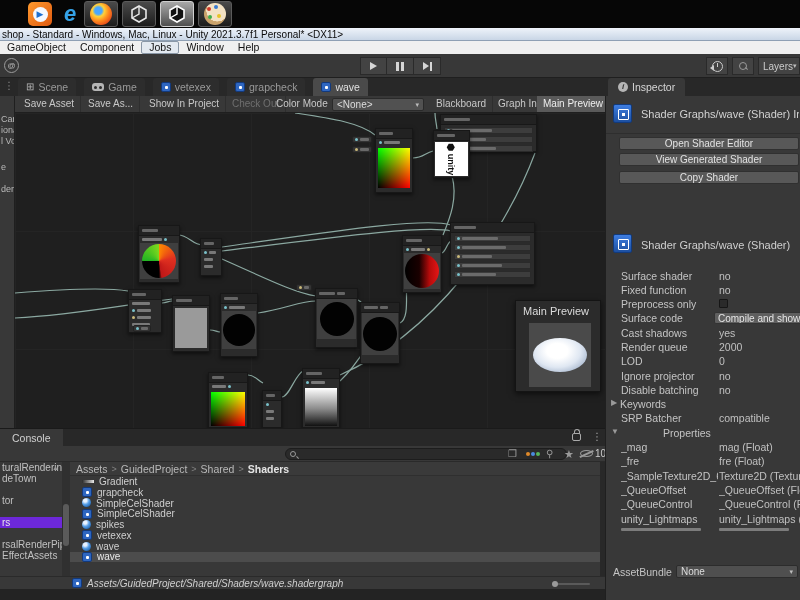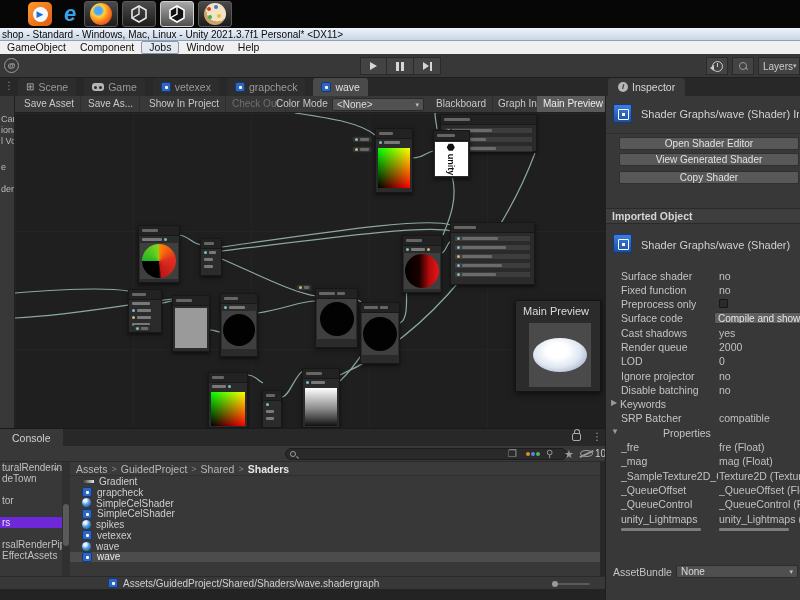--- a/index.html
+++ b/index.html
@@ -130,21 +130,21 @@
   .vscroll i { position:absolute; left:1px; width:6px; border-radius:3px; background:#5a5a5a; }
 
   .plist { position:absolute; left:70px; top:462px; width:530px; height:114px; background:#383838; overflow:hidden; }
   .crumbbar { height:14px; background:#3a3a3a; border-bottom:1px solid #2f2f2f; display:flex; align-items:center; padding-left:6px; gap:4px; font-size:10.5px; color:#b8b8b8; }
   .crumbbar .sep { color:#848484; font-size:9px; }
   .crumbbar .last { color:#e4e4e4; font-weight:bold; }
   .frow { height:10.8px; display:flex; align-items:center; gap:5px; padding-left:12px; font-size:10px; color:#cfcfcf; }
   .frow.sel { background:#4c4c4c; color:#e9e9e9; }
   .sphere { width:9px; height:9px; border-radius:50%; background:radial-gradient(circle at 35% 28%, #e8f2ff 0 18%, #58a0e8 45%, #1a5ea8 85%); flex:0 0 auto; }
   .gradbar { width:12px; height:3px; background:linear-gradient(90deg,#2a2a2a,#e8e8e8); flex:0 0 auto; }
-  .statusbar { position:absolute; left:0; top:576px; width:605px; height:13px; background:#383838; border-top:1px solid #2a2a2a; display:flex; align-items:center; gap:5px; padding-left:108px; font-size:10px; color:#cfcfcf; }
+  .statusbar { position:absolute; left:0; top:576px; width:605px; height:13px; background:#383838; border-top:1px solid #2a2a2a; display:flex; align-items:center; gap:5px; padding-left:72px; font-size:10px; color:#cfcfcf;font-style:italic; }
   .zslider { position:absolute; left:552px; top:6px; width:38px; height:2px; background:#5a5a5a; border-radius:1px; }
   .zslider i { position:absolute; left:0; top:-2px; width:6px; height:6px; border-radius:50%; background:#9a9a9a; }
   .bottomstrip { position:absolute; left:0; top:589px; width:605px; height:11px; background:#232323; }
 
   
   .inspector { position:absolute; left:605px; top:96px; width:195px; height:504px; background:#383838; border-left:1px solid #1f1f1f; font-size:10.5px; color:#c4c4c4; }
   .ihead { position:absolute; left:0; top:0; width:195px; height:38px; border-bottom:1px solid #2e2e2e; }
   .sg-big { position:absolute; width:19px; height:19px; background:linear-gradient(#3e7de0,#1c4fa0); border:1px solid #123a7c; border-radius:2px; }
   .sg-big::before { content:""; position:absolute; left:4px; top:4px; width:9px; height:9px; border:1.5px solid #fff; border-radius:1px; }
   .sg-big::after { content:""; position:absolute; left:7.5px; top:7.5px; width:3px; height:3px; background:#fff; }
@@ -669,21 +669,20 @@
   <div class="bottomstrip"></div>
 
   <div class="inspector">
     <div class="ihead">
       <span class="sg-big"></span>
       <span class="t">Shader Graphs/wave (Shader) Impor</span>
     </div>
     <div class="ibtn" style="top:41px">Open Shader Editor</div>
     <div class="ibtn" style="top:57px">View Generated Shader</div>
     <div class="ibtn" style="top:75px">Copy Shader</div>
-    <div class="isection" style="top:112px">Imported Object</div>
     <div class="objhead">
       <span class="sg-big"></span>
       <span class="t">Shader Graphs/wave (Shader)</span>
     </div>
     <div class="irows" id="inspector-rows">
         <div class="irow">
           <span class="lab">Surface shader</span>
           <span class="val">no</span>
         </div>
         <div class="irow">
@@ -724,26 +723,26 @@
         </div>
         <div class="irow">
           <span class="lab">SRP Batcher</span>
           <span class="val">compatible</span>
         </div>
         <div class="irow">
           <span class="fold">▼</span>
           <span class="lab" style="left: 14px; margin-left: 43px;">Properties</span>
         </div>
         <div class="irow">
+          <span class="lab">_mag</span>
+          <span class="val">mag (Float)</span>
+        </div>
+        <div class="irow">
           <span class="lab">_fre</span>
           <span class="val">fre (Float)</span>
-        </div>
-        <div class="irow">
-          <span class="lab">_mag</span>
-          <span class="val">mag (Float)</span>
         </div>
         <div class="irow">
           <span class="lab">_SampleTexture2D_6b</span>
           <span class="val">Texture2D (Texture)</span>
         </div>
         <div class="irow">
           <span class="lab">_QueueOffset</span>
           <span class="val">_QueueOffset (Float)</span>
         </div>
         <div class="irow">

